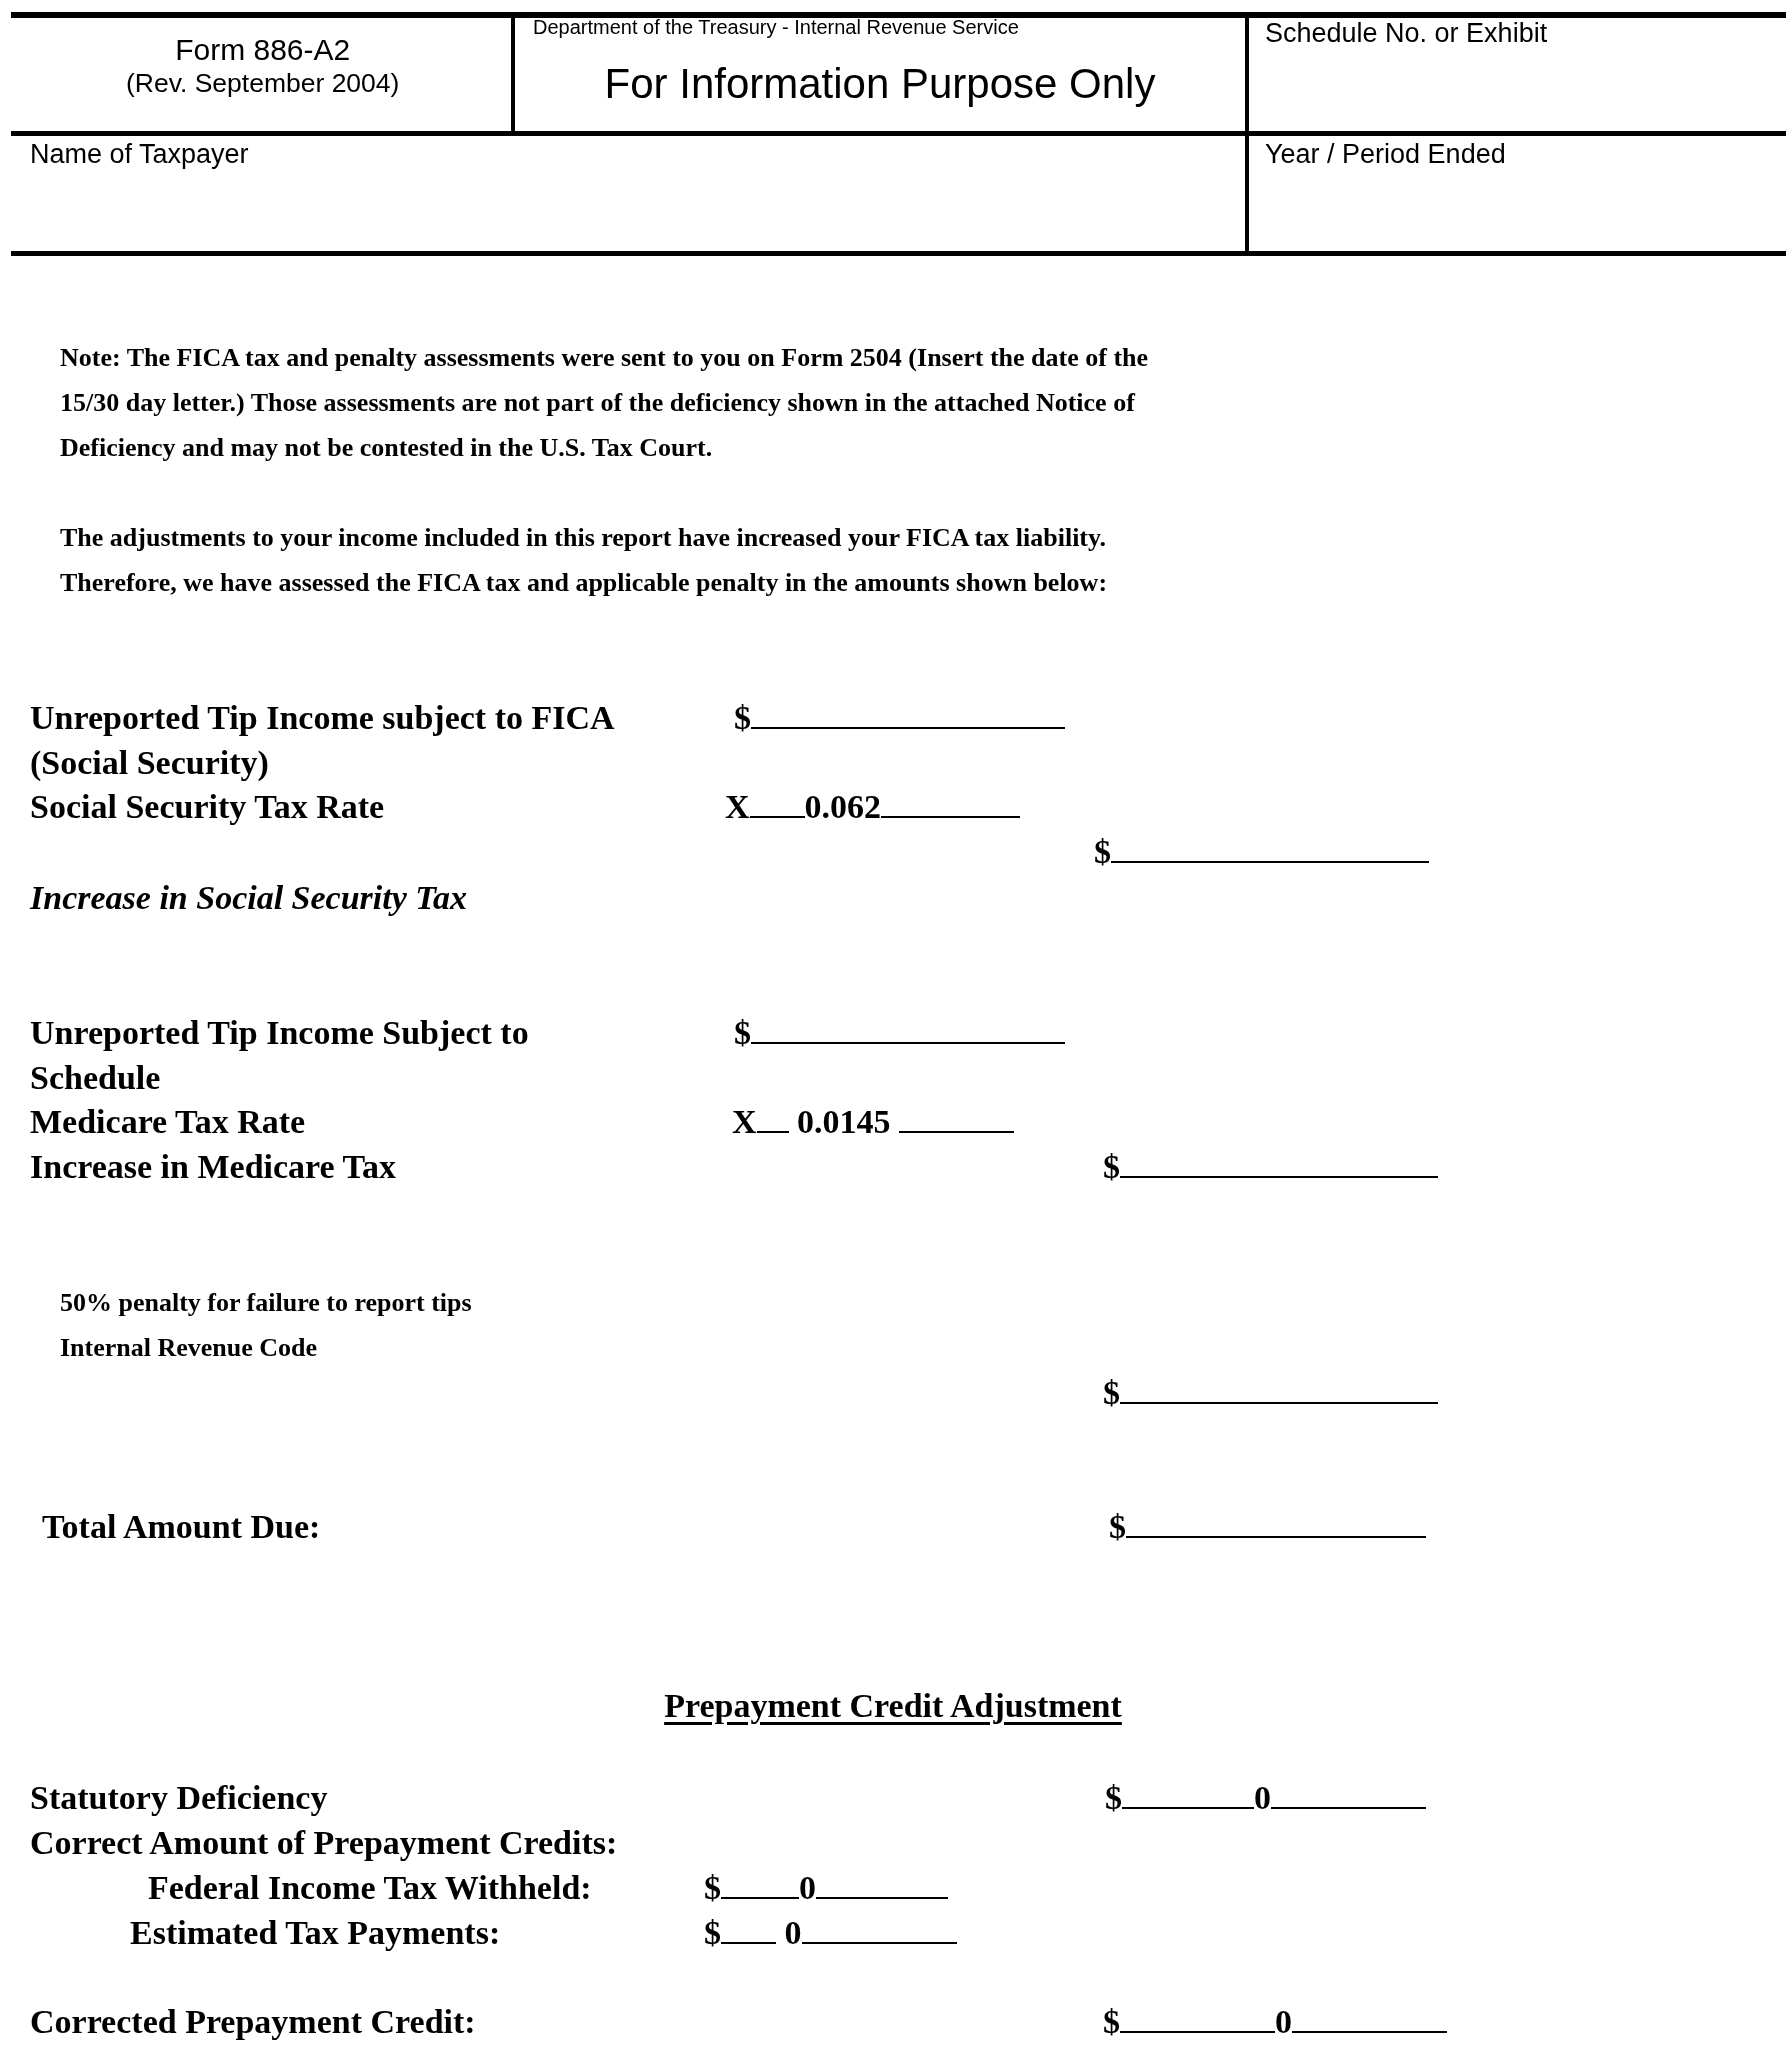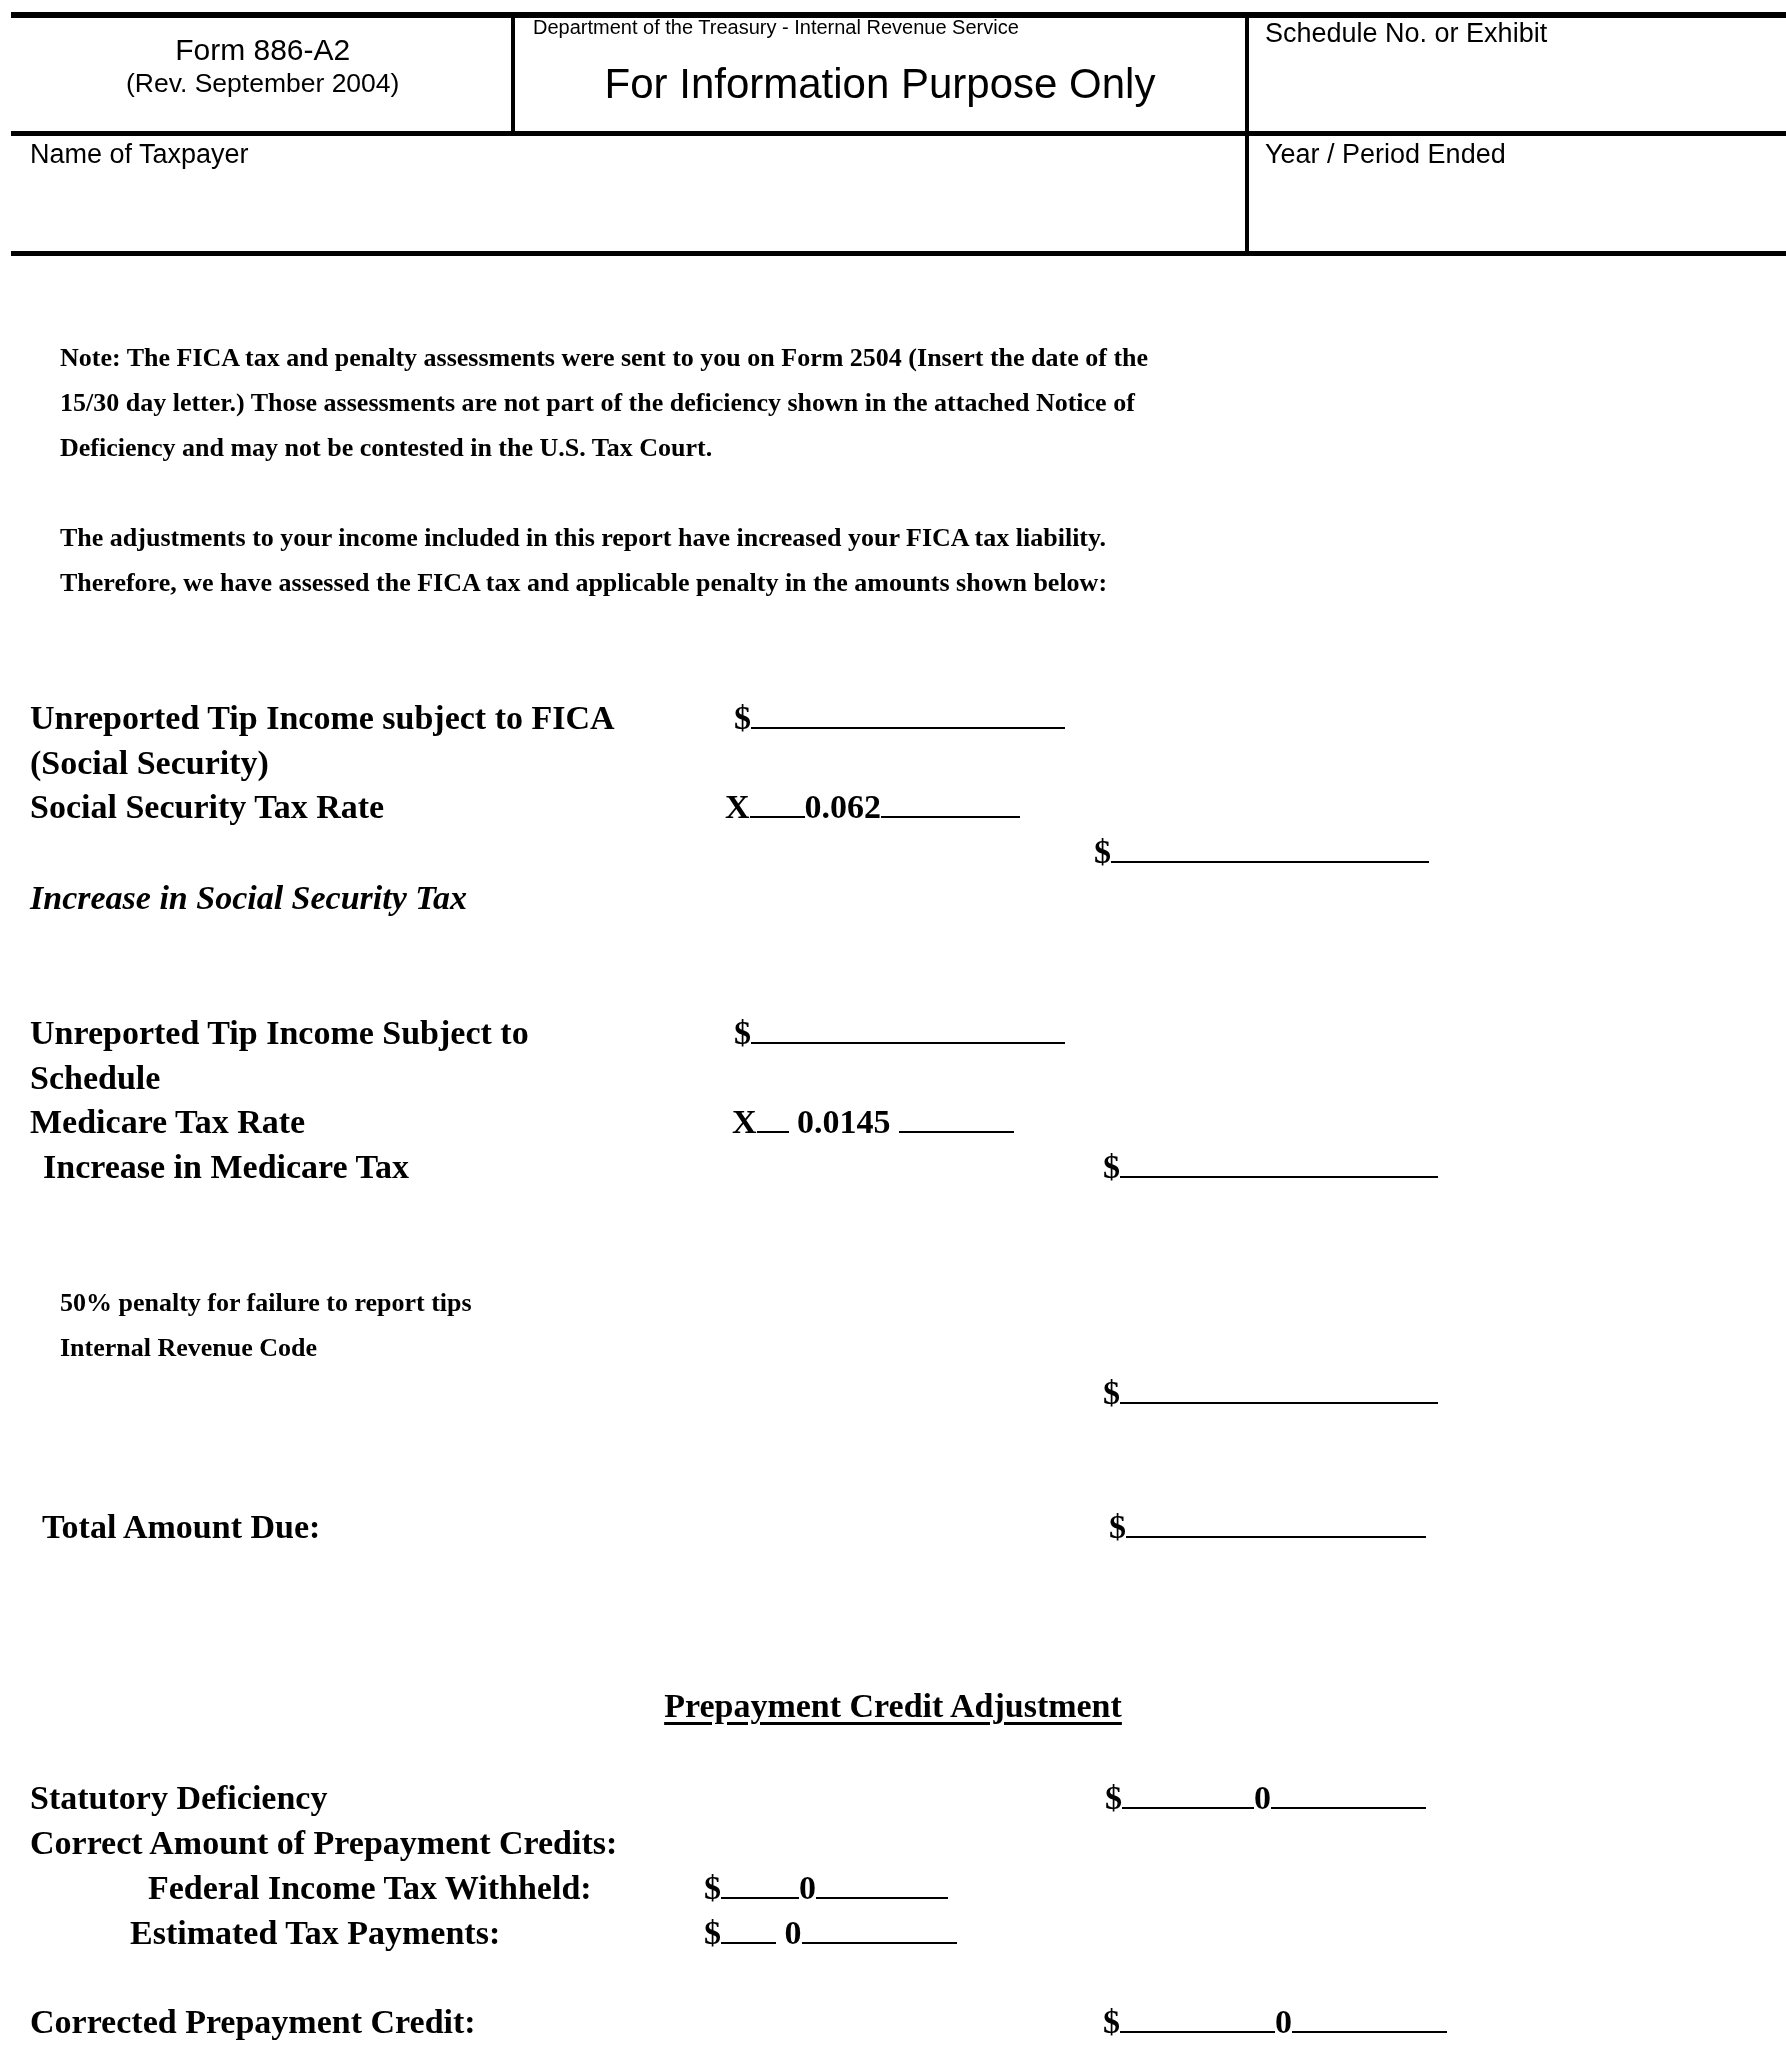--- a/index.html
+++ b/index.html
@@ -80,21 +80,21 @@
 <div class="amt serif" style="left:734px; top:1010px;">
   <span>$</span><span class="blank" style="width:314px;"></span>
 </div>
 <div class="row serif" style="left:30px; top:1055px;">Schedule</div>
 
 <div class="row serif" style="left:30px; top:1099px;">Medicare Tax Rate</div>
 <div class="amt serif" style="left:732px; top:1099px;">
   <span>X</span><span class="blank" style="width:32px;"></span>&nbsp;<span>0.0145</span>&nbsp;<span class="blank" style="width:115px;"></span>
 </div>
 
-<div class="row serif" style="left:30px; top:1144px;margin-left:13px;">Increase in Medicare Tax</div>
+<div class="row serif" style="left:30px; top:1144px;">Increase in Medicare Tax</div>
 <div class="amt serif" style="left:1103px; top:1144px;">
   <span>$</span><span class="blank" style="width:318px;"></span>
 </div>
 
 <div class="abs serif para" style="top:1280px;">
   <div>50% penalty for failure to report tips</div>
   <div>Internal Revenue Code</div>
 </div>
 <div class="amt serif" style="left:1103px; top:1370px;">
   <span>$</span><span class="blank" style="width:318px;"></span>

